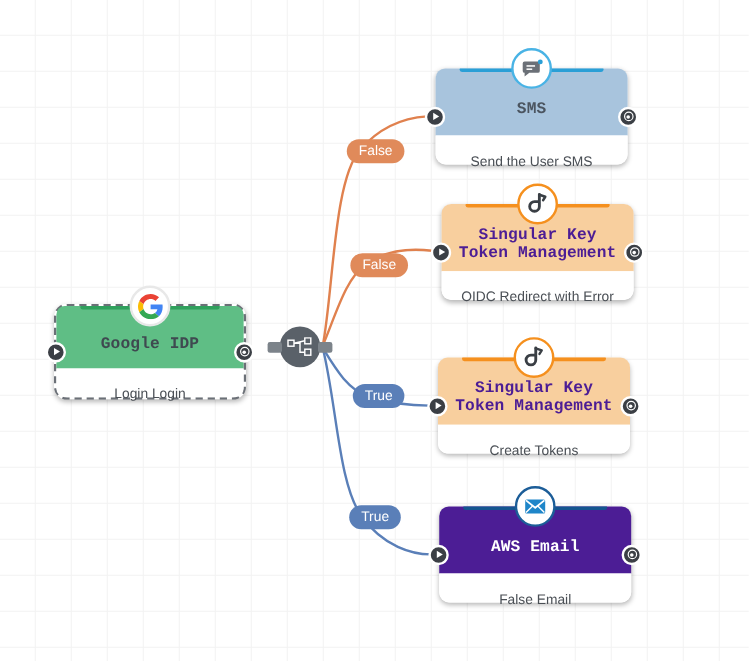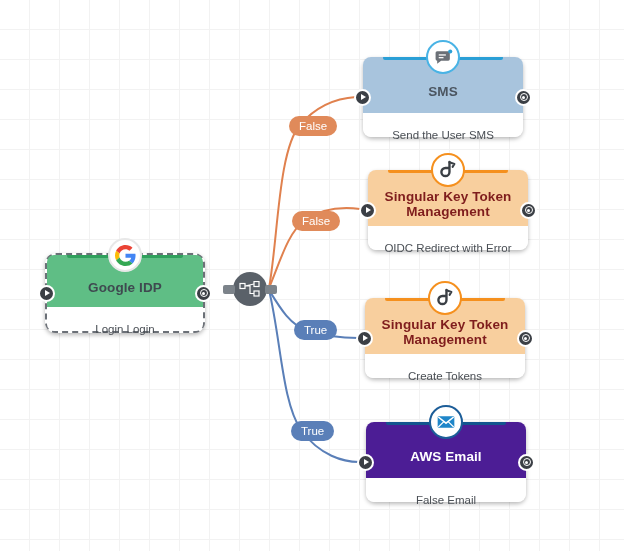--- a/index.html
+++ b/index.html
@@ -56,20 +56,21 @@
     text-align: center;
     overflow: hidden;
   }
   .node .title {
     font-size: 13.5px;
     font-weight: bold;
     line-height: 15px;
     padding: 0 14px;
     letter-spacing: 0.1px;
     margin-top: 12px;
+    font-family: Liberation Mono, monospace;
   }
   .node .footer {
     position: absolute;
     left: 0; right: 0; bottom: 0;
     height: 24px;
     background: #ffffff;
     border-radius: 0 0 8px 8px;
     display: flex;
     align-items: center;
     justify-content: center;
@@ -85,21 +86,21 @@
     left: 20px;
     right: 20px;
     height: 4px;
     border-radius: 2px;
   }
 
   
   .b-sms      { background: #a8c4dd; }
   .b-sms .title   { color: #4b5560; }
   .b-orange   { background: #f8cf9e; }
-  .b-orange .title{ color: #7f1d1d; }
+  .b-orange .title{ color: #4c1d95; }
   .b-awsblue  { background: #4c1d95; }
   .b-awsblue .title { color: #ffffff; }
   .b-green    { background: #5fbe85; }
   .b-green .title  { color: #3f4950; }
 
   .bar-blue   { background: #2a9fd6; }
   .bar-orange { background: #f5901e; }
   .bar-darkblue { background: #14558f; }
   .bar-green  { background: #2fa05c; }
 

